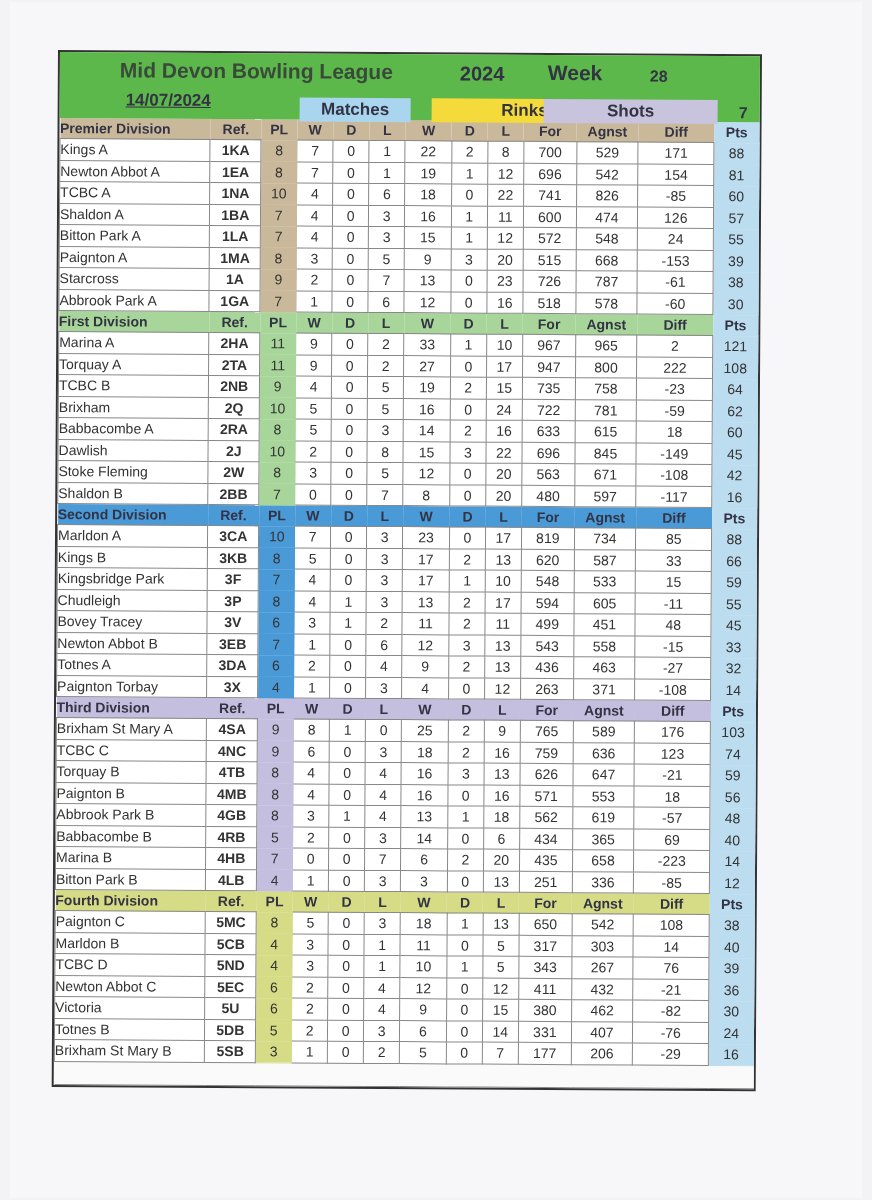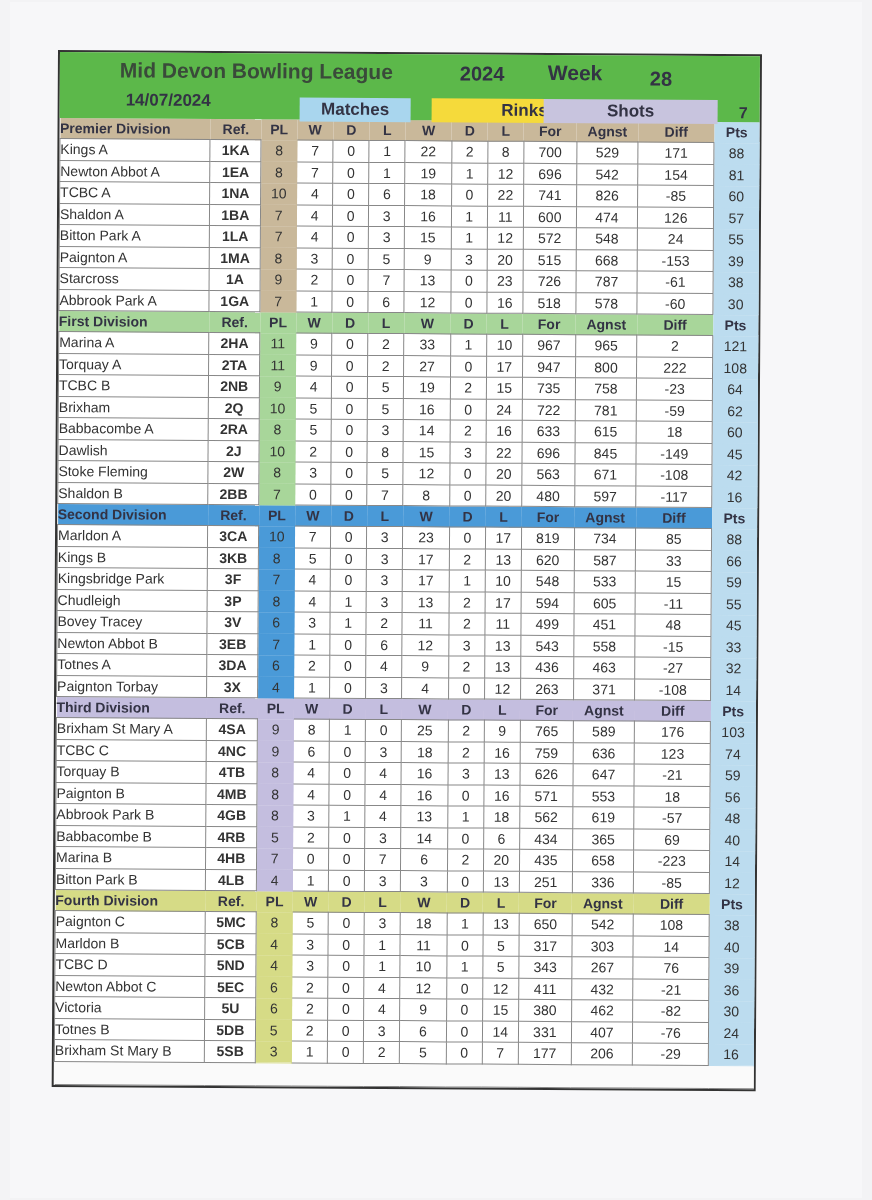--- a/index.html
+++ b/index.html
@@ -1,24 +1,24 @@
 <!DOCTYPE html>
 <html><head>
 <meta charset="utf-8">
 <style>
   html,body{margin:0;padding:0;}
   body{width:872px;height:1200px;background:#f3f3f5;font-family:"Liberation Sans",sans-serif;position:relative;overflow:hidden;}
   .paper{position:absolute;left:10px;top:2px;width:852px;height:1196px;background:#f7f7f9;}
   .sheet{position:absolute;left:48px;top:48px;width:700px;border:2px solid #333;background:#fafafa;transform:rotate(0.35deg);transform-origin:top left;}
   .title-band{background:#5cb84a;height:66px;position:relative;}
   .title{position:absolute;left:60px;top:6px;font-size:21px;font-weight:bold;color:#3a4a3a;}
-  .date{position:absolute;left:66px;top:38px;font-size:17px;font-weight:bold;color:#334;}
+  .date{position:absolute;left:66px;top:38px;font-size:17px;font-weight:bold;color:#334;text-decoration:underline;}
   .year{position:absolute;left:400px;top:8px;font-size:20px;font-weight:bold;color:#334;}
   .week{position:absolute;left:488px;top:6px;font-size:21px;font-weight:bold;color:#334;}
-  .weekno{position:absolute;left:590px;top:12px;font-size:20px;font-weight:bold;color:#334;}
+  .weekno{position:absolute;left:590px;top:12px;font-size:16px;font-weight:bold;color:#334;}
   .group{position:absolute;top:44px;height:24px;font-size:17px;font-weight:bold;color:#334;text-align:center;line-height:24px;}
   .g-matches{left:240px;width:111px;background:#a9d6ee;}
   .g-rinks{left:372px;width:116px;background:#f5da3b;text-align:right;}
   .g-shots{left:484px;width:174px;background:#c8c4de;}
   .g-seven{position:absolute;right:12px;top:48px;font-size:16px;font-weight:bold;color:#334;}
   table{border-collapse:collapse;width:100%;table-layout:fixed;}
   td{height:20.5px;padding:0;font-size:14px;color:#333;text-align:center;border:1px solid #888;background:#fff;}
   td.team{text-align:left;font-weight:normal;font-size:14px;}
   td.ref{font-weight:bold;}
   td.pts{background:#bcdcef;border-color:#bcdcef;}

